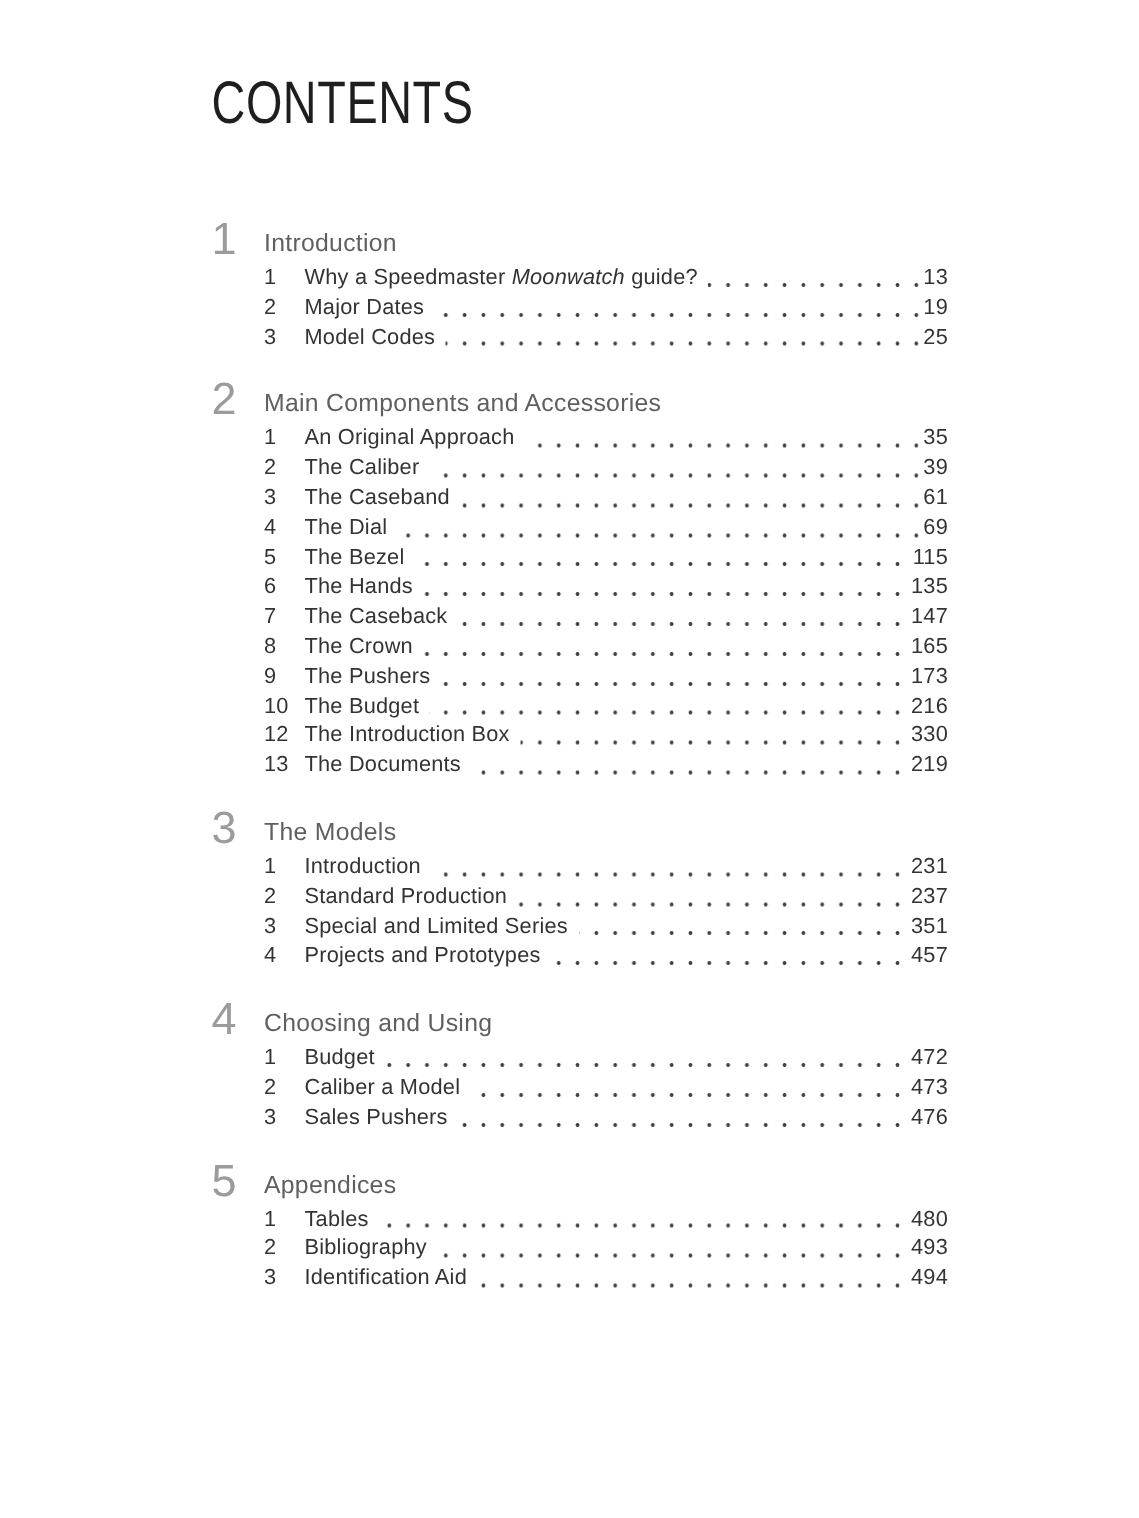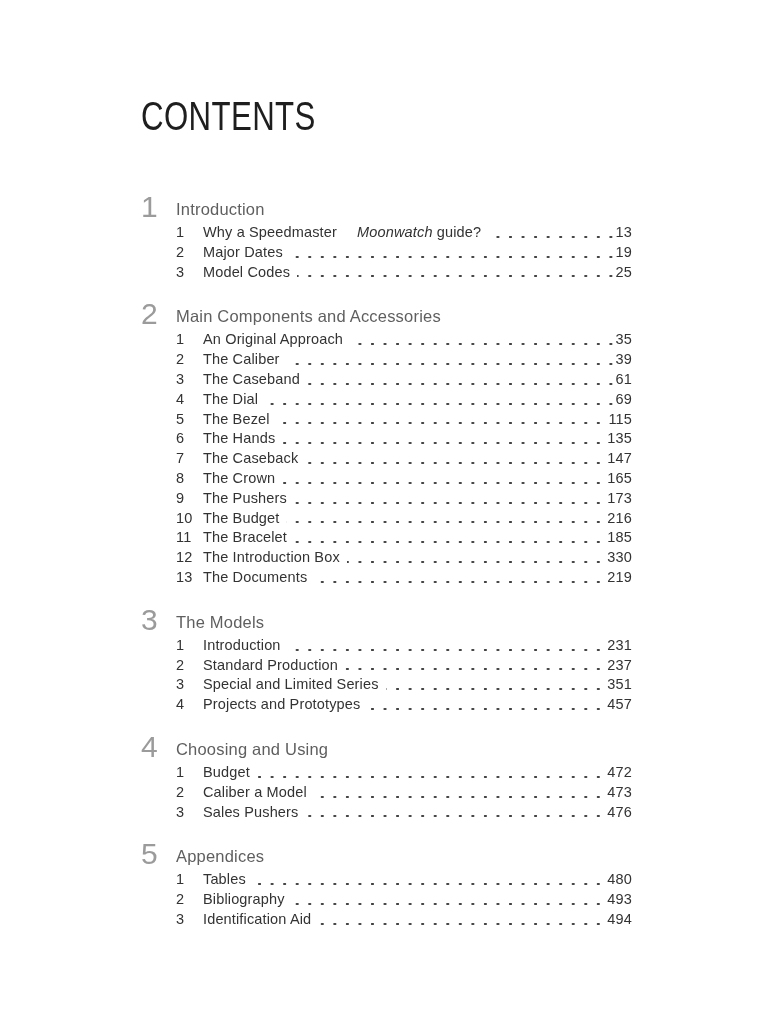--- a/index.html
+++ b/index.html
@@ -11,21 +11,21 @@
     width: 759px;
     height: 1012px;
     overflow: hidden;
     font-family: "Liberation Sans", sans-serif;
     -webkit-font-smoothing: antialiased;
   }
   .page {
     box-sizing: border-box;
     width: 759px;
     height: 1012px;
-    padding: 97px 0 0 141px;
+    padding: 50px 0 0 141px;
     background: var(--bg, #ffffff);
   }
   .page-title {
     margin: 0 0 56px 0;
     font-size: 40px;
     font-weight: 400;
     letter-spacing: 0.5px;
     line-height: 38px;
     color: var(--title-text, #1e1e1e);
     transform: scaleX(0.78);
@@ -78,21 +78,21 @@
     width: 27px;
     background: var(--bg, #ffffff);
     line-height: 19.8px;
   }
   .item-label {
     background: var(--bg, #ffffff);
     padding-right: 7px;
     white-space: nowrap;
     line-height: 19.8px;
   }
-  .item-label i { font-style: italic; margin-left: 16px; }
+  .item-label i { font-style: italic; }
   .dot-leader {
     flex: 1 1 auto;
   }
   .page-number {
     background: var(--bg, #ffffff);
     padding-left: 3px;
     line-height: 19.8px;
     text-align: right;
   }
 </style>
@@ -188,26 +188,20 @@
             <span class="dot-leader"></span>
             <span class="page-number">173</span>
           </div>
           <div class="toc-row">
             <span class="item-number">10</span>
             <span class="item-label">The Budget</span>
             <span class="dot-leader"></span>
             <span class="page-number">216</span>
           </div>
           <div class="toc-row">
-            <span class="item-number">11</span>
-            <span class="item-label">The Bracelet</span>
-            <span class="dot-leader"></span>
-            <span class="page-number">185</span>
-          </div>
-          <div class="toc-row">
             <span class="item-number">12</span>
             <span class="item-label">The Introduction Box</span>
             <span class="dot-leader"></span>
             <span class="page-number">330</span>
           </div>
           <div class="toc-row">
             <span class="item-number">13</span>
             <span class="item-label">The Documents</span>
             <span class="dot-leader"></span>
             <span class="page-number">219</span>

